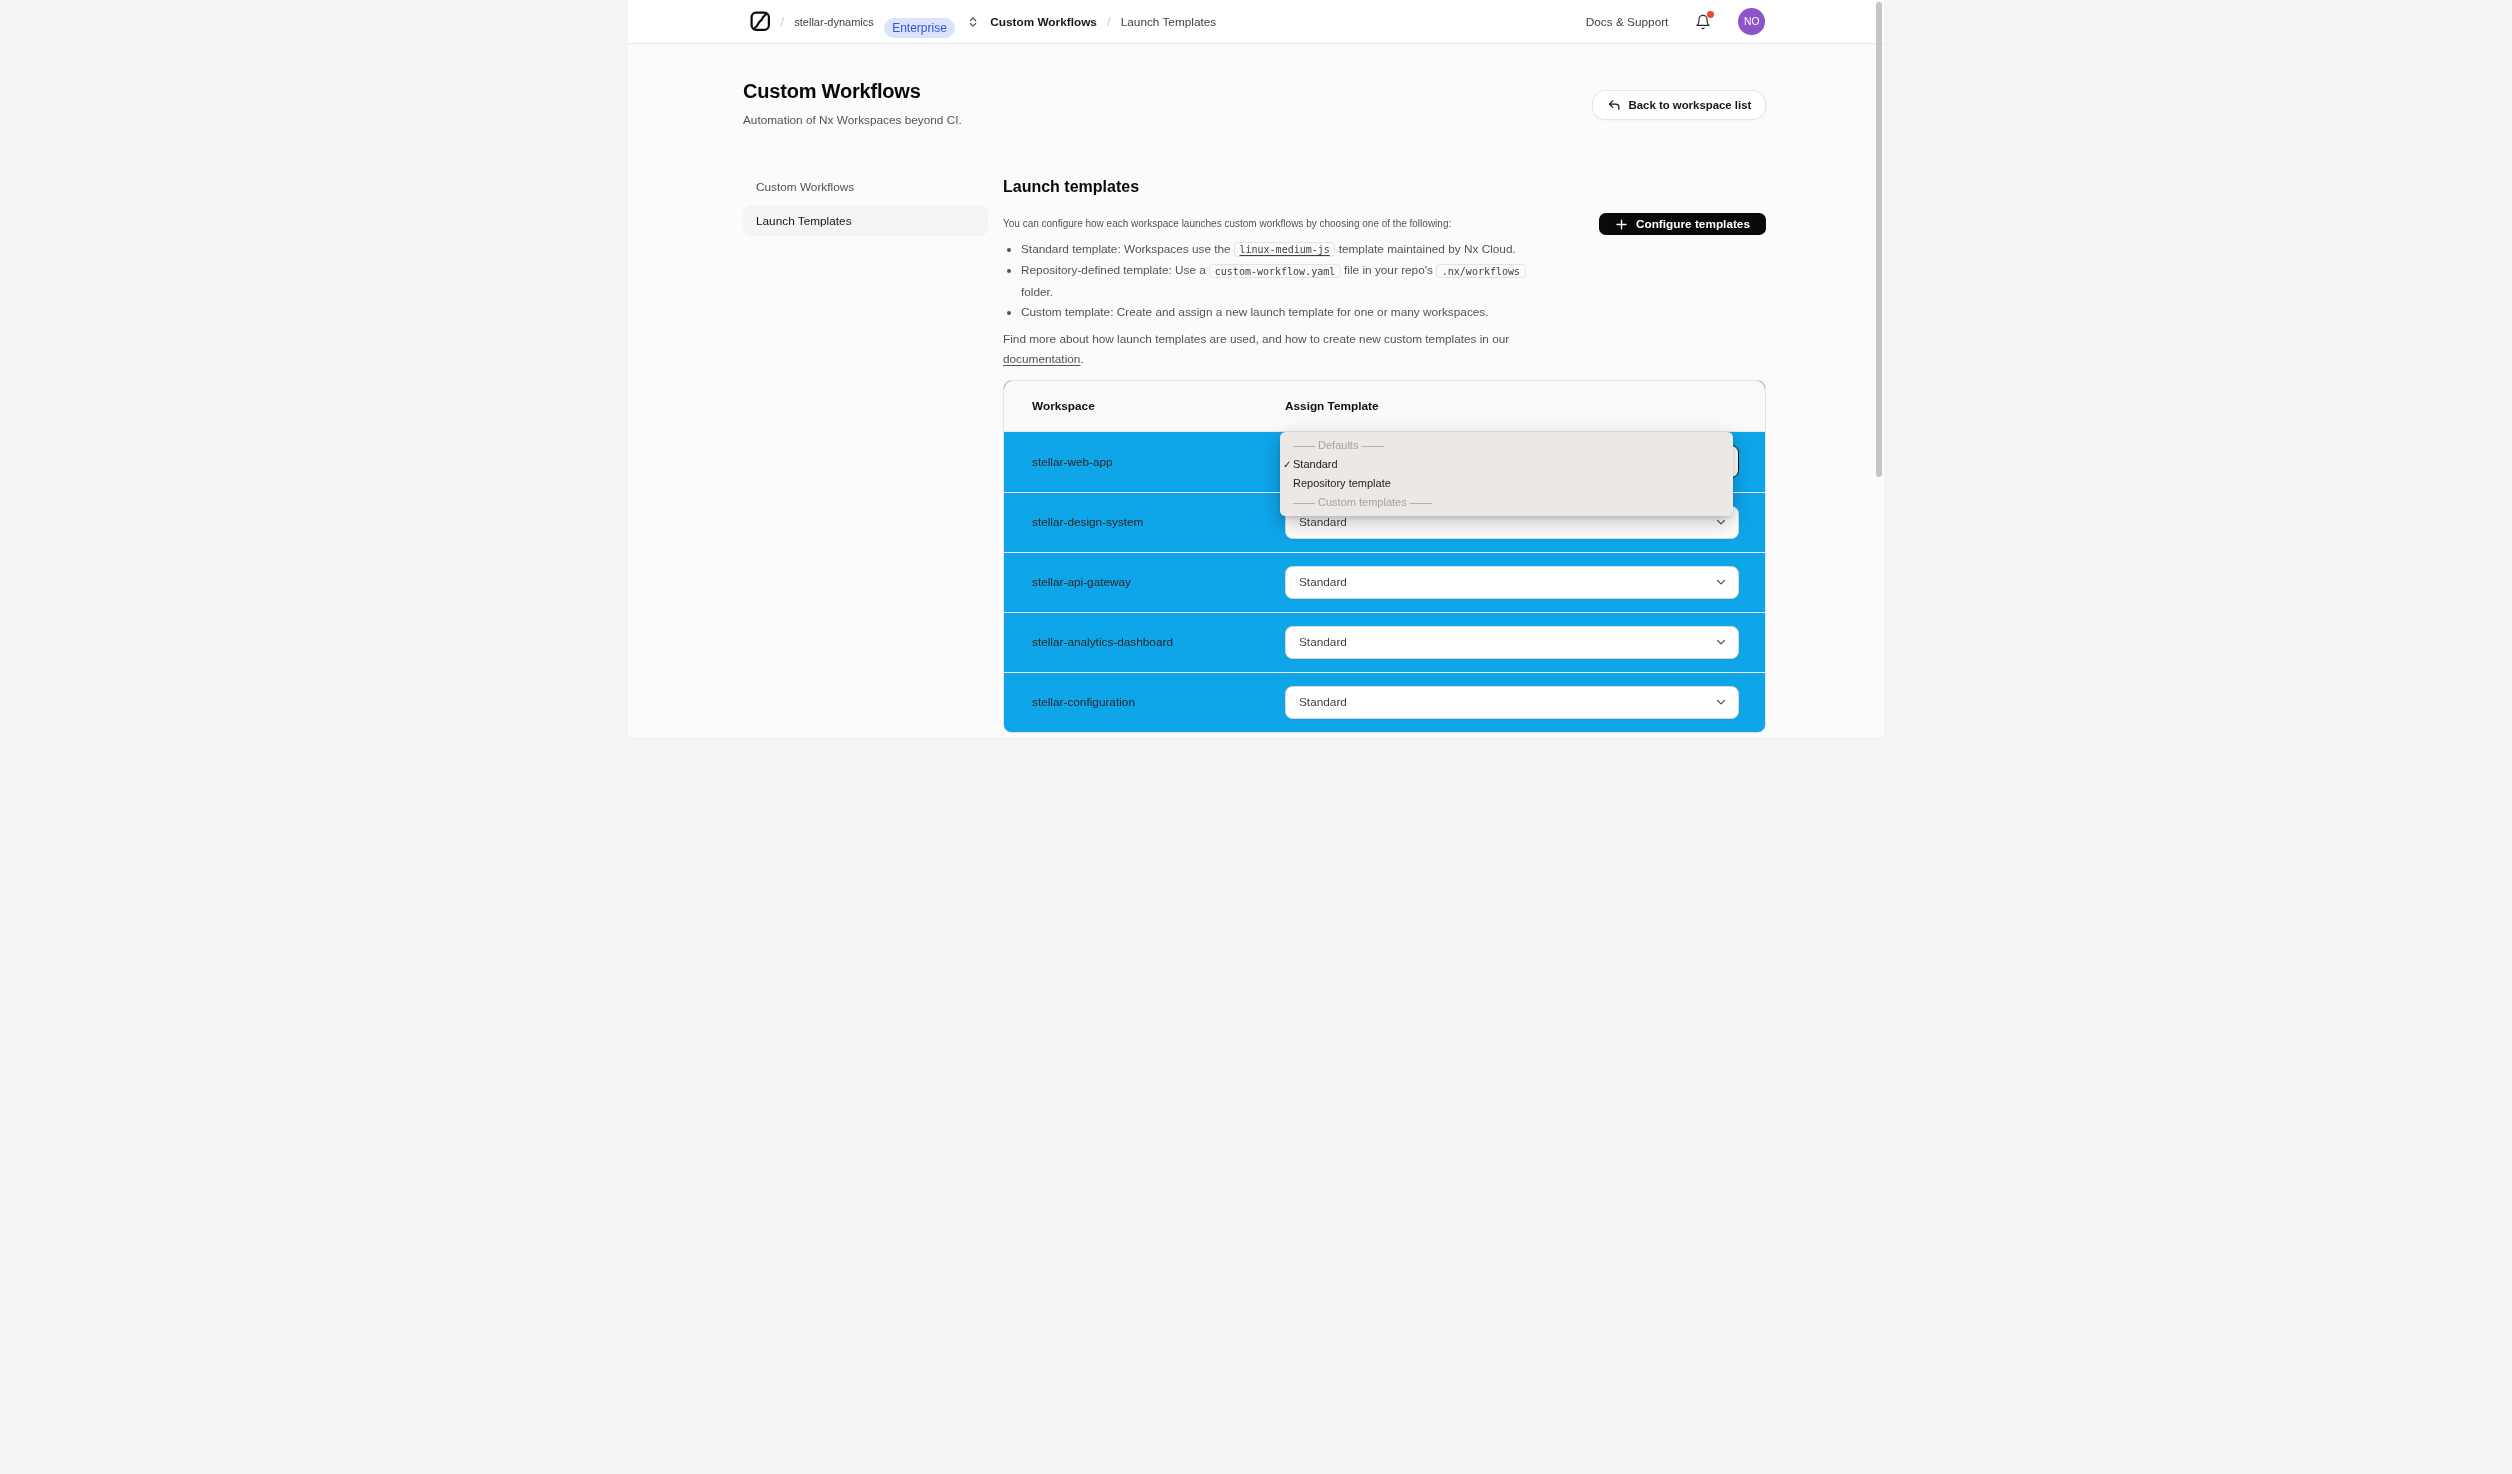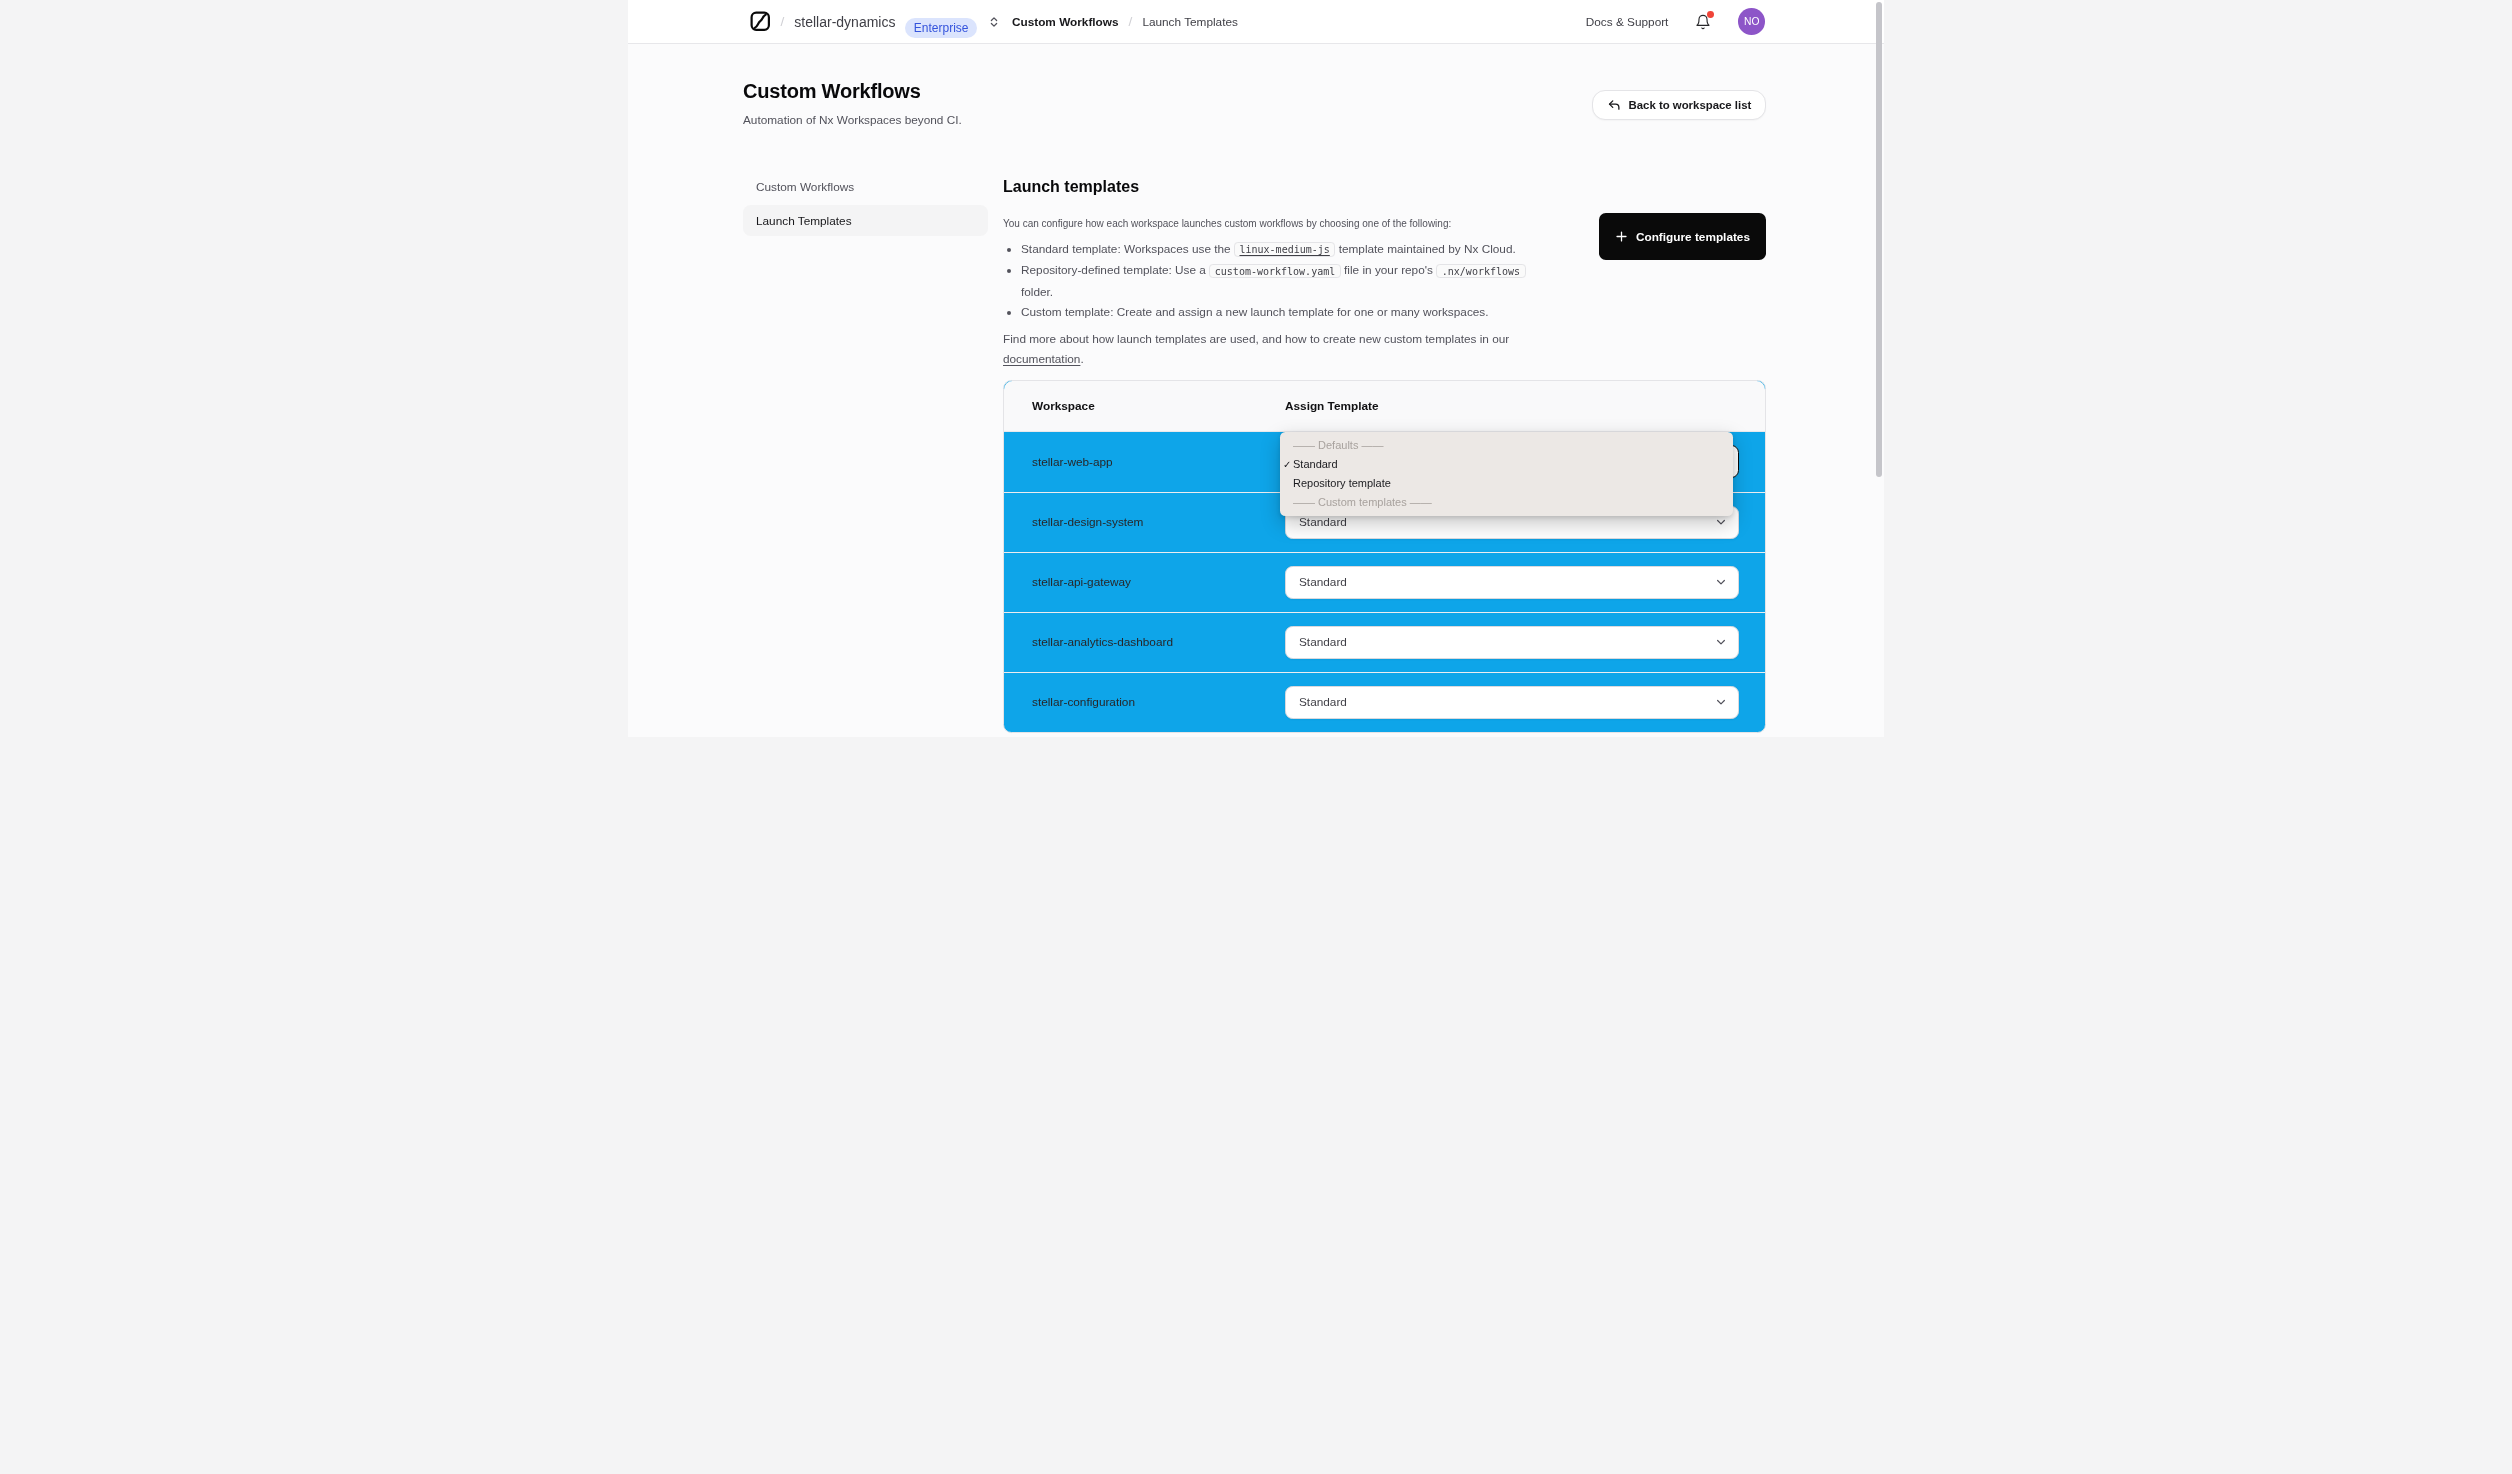--- a/index.html
+++ b/index.html
@@ -10,21 +10,21 @@
   *{box-sizing:border-box;}
   html,body{margin:0;padding:0;}
   body{font-family:"Liberation Sans","DejaVu Sans",sans-serif;background:#f4f4f5;color:#18181b;}
   .page{position:relative;width:1256px;height:737px;overflow:hidden;background:#fbfbfc;margin:0 auto;}
 
   
   .topbar{height:44px;background:#fff;border-bottom:0.8px solid #e7e7ea;display:flex;align-items:center;justify-content:space-between;padding:0 119px 0 122px;}
   .topbar-left{display:flex;align-items:center;gap:10px;}
   .logo{display:flex;cursor:pointer;}
   .crumb-sep{color:#d0d0d5;font-size:13.7px;font-weight:300;}
-  .crumb-org{color:#3f3f46;font-size:14px;font-weight:500;cursor:pointer;}
+  .crumb-org{color:#3f3f46;font-size:11px;font-weight:500;cursor:pointer;}
   .badge{background:var(--accent-badge-bg);color:var(--accent-badge-text);font-size:12px;font-weight:500;padding:3px 8.4px;border-radius:759px;margin-top:12px;}
   .switcher{display:flex;cursor:pointer;margin:0 1.5px;}
   .crumb-section{font-weight:600;color:#18181b;font-size:11.8px;cursor:pointer;}
   .crumb-page{color:#3f3f46;font-size:11.8px;}
   .topbar-right{display:flex;align-items:center;gap:27px;}
   .docs-link{color:#3f3f46;font-size:11.8px;cursor:pointer;text-decoration:none;}
   .bell-wrap{position:relative;display:flex;cursor:pointer;}
   .dot{position:absolute;top:-2.3px;right:-2.3px;width:6.8px;height:6.8px;border-radius:50%;background:var(--notification-dot);}
   .avatar{width:26.6px;height:26.6px;border-radius:50%;background:var(--avatar-bg);color:#fff;font-size:10.3px;font-weight:500;display:flex;align-items:center;justify-content:center;cursor:pointer;}
 
@@ -40,21 +40,21 @@
   .back-btn{display:flex;align-items:center;gap:7.6px;height:30px;margin-top:10px;padding:0 13.7px;background:#fff;border:0.8px solid #e4e4e7;border-radius:13px;font-size:11.4px;font-weight:600;color:#18181b;font-family:inherit;cursor:pointer;box-shadow:0 0.8px 1.5px rgba(0,0,0,.04);}
 
   .content-row{display:flex;gap:15px;margin-top:44px;}
   .sidenav{width:245px;flex:none;}
   .side-item{height:31px;display:flex;align-items:center;padding:0 13px;border-radius:7.6px;font-size:11.8px;color:#52525b;cursor:pointer;}
   .side-item + .side-item{margin-top:3px;}
   .side-item.active{background:#f4f4f5;color:#18181b;}
 
   .main-col{flex:1;position:relative;}
   h2{font-size:16px;margin:6.8px 0 0;color:#09090b;}
-  .configure-btn{position:absolute;top:42px;right:0;display:flex;align-items:center;gap:8.4px;height:47px;padding:4px 16px;background:var(--primary-button-bg);color:var(--primary-button-text);border:none;border-radius:6.8px;font-size:11.8px;font-weight:600;font-family:inherit;cursor:pointer;}
+  .configure-btn{position:absolute;top:42px;right:0;display:flex;align-items:center;gap:8.4px;height:22px;padding:4px 16px;background:var(--primary-button-bg);color:var(--primary-button-text);border:none;border-radius:6.8px;font-size:11.8px;font-weight:600;font-family:inherit;cursor:pointer;}
   .intro{margin:18px 0 0;max-width:545px;font-size:10px;line-height:20.5px;color:#52525b;}
   .bullets{margin:4.6px 0 0;padding:0 0 0 18px;max-width:545px;font-size:11.8px;line-height:20.5px;color:#52525b;}
   .code{font-family:"DejaVu Sans Mono","Liberation Mono",monospace;font-size:10px;background:#fafafa;border:0.8px solid #e4e4e7;border-radius:3.8px;padding:0.8px 4.6px;color:#3f3f46;white-space:nowrap;}
   .code.u{text-decoration:underline;text-underline-offset:2.3px;}
   .docs-line{margin:6px 0 0;max-width:545px;font-size:11.8px;line-height:20.5px;color:#52525b;}
   .doc-link{color:#52525b;text-decoration:underline;text-underline-offset:2.3px;cursor:pointer;}
 
   
   .card{position:relative;margin-top:10px;background:#0ea5e9;border:0.8px solid #e4e4e7;border-radius:8.4px;}
   .card-head{display:grid;grid-template-columns:253px 1fr;height:51px;align-items:center;padding-left:28px;background:#f9f9fa;border-bottom:0.8px solid #e9e9ec;border-radius:8.4px 8.4px 0 0;font-weight:700;font-size:11.8px;color:#111113;}

